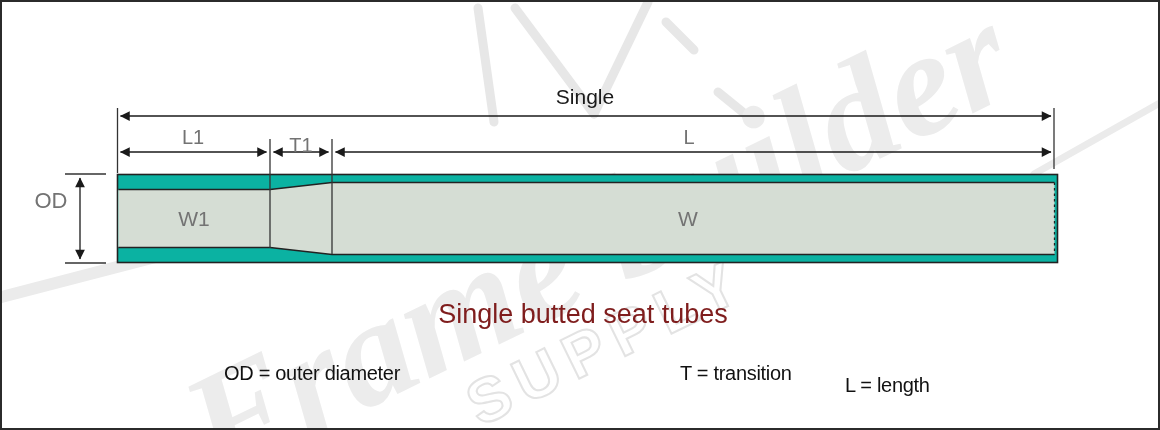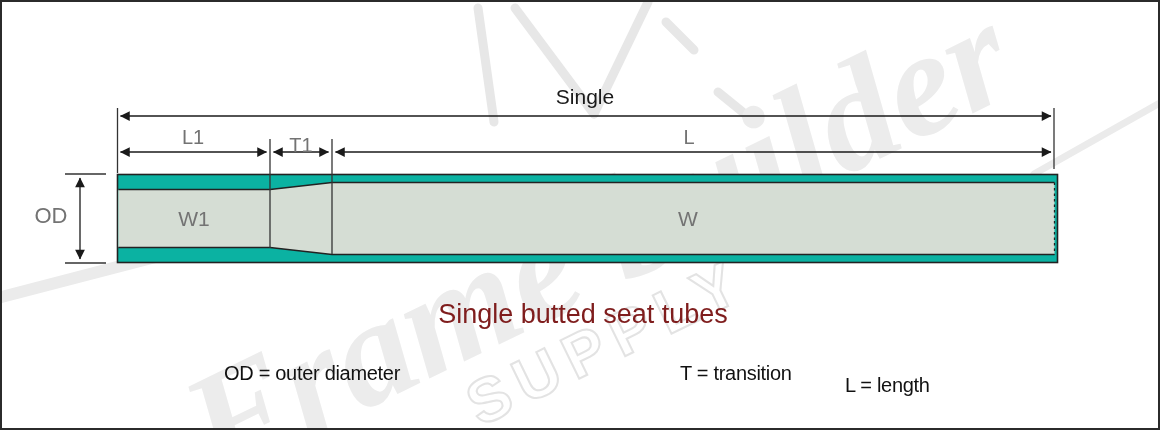--- a/index.html
+++ b/index.html
@@ -69,21 +69,21 @@
 
 
   <div class="lbl center" style="left:583px;top:83px;">Single</div>
 
   <div class="dimlbl" style="left:191px;top:124px;">L1</div>
 
   <div class="dimlbl" style="left:299px;top:132px;">T1</div>
 
   <div class="dimlbl" style="left:687px;top:124px;">L</div>
 
-  <div class="dimlbl" style="left:49px;top:201px;font-size:22px;">OD</div>
+  <div class="dimlbl" style="left:49px;top:186px;font-size:22px;">OD</div>
 
   <div class="dimlbl" style="left:192px;top:205px;font-size:21px;">W1</div>
 
   <div class="dimlbl" style="left:686px;top:205px;font-size:21px;">W</div>
 
 
   <div id="figure-title" style="left:581px;top:297px;">Single butted seat tubes</div>
 
   <div class="legend-item" style="left:222px;top:360px;">OD = outer diameter</div>
   <div class="legend-item" style="left:678px;top:360px;">T = transition</div>

